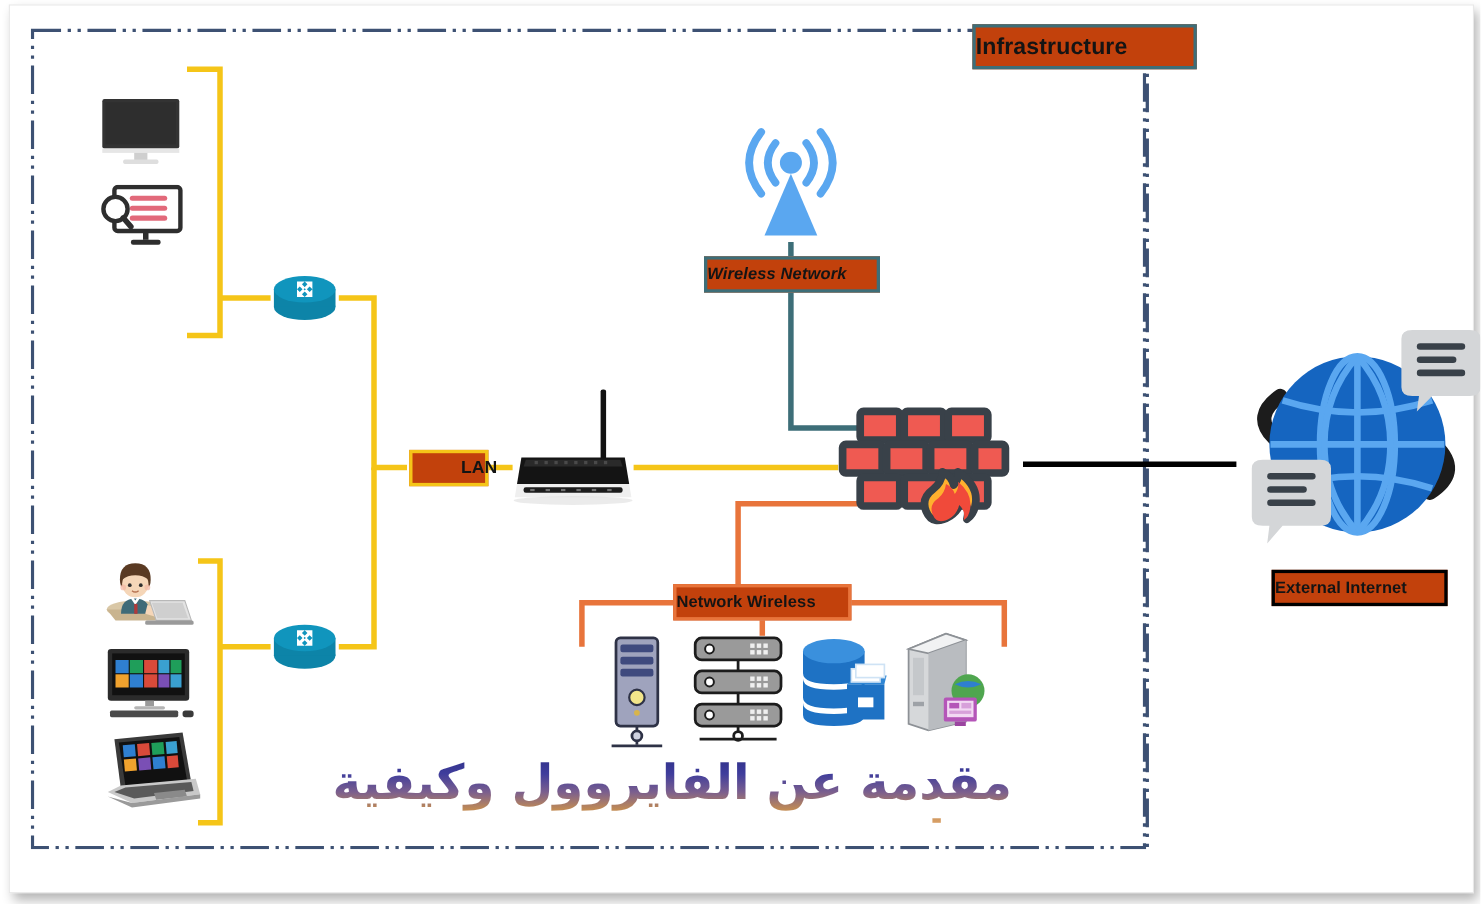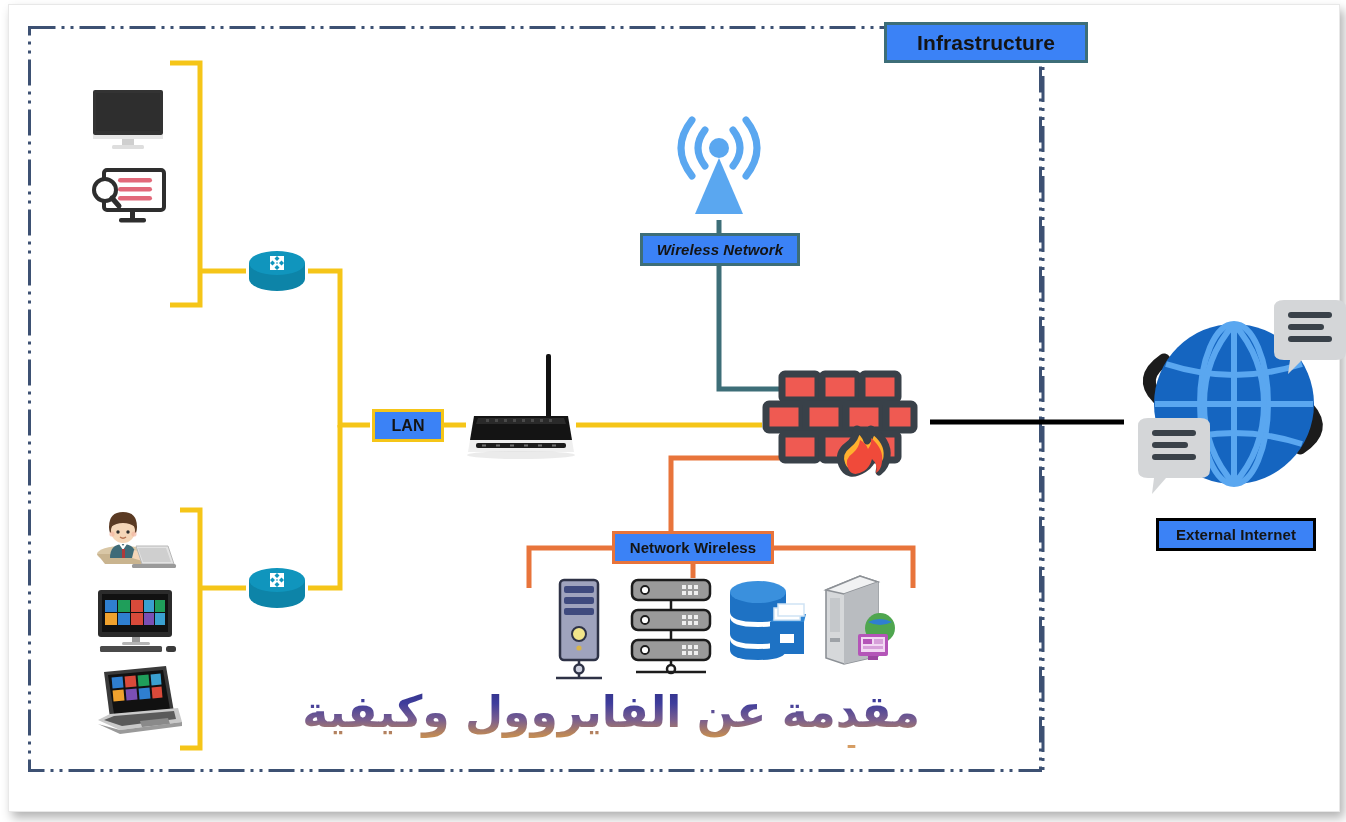--- a/index.html
+++ b/index.html
@@ -38,24 +38,23 @@
   .links {
     position: absolute;
     left: 0; top: 0;
     width: 1346px; height: 822px;
     pointer-events: none;
   }
 
   
   .lbl {
     position: absolute;
-    background: #3b82f6;
+    background: #c2410c;
     display: flex;
     align-items: center;
-    justify-content: center;
     font-weight: bold;
     color: #141414;
     letter-spacing: 0.1px;
     white-space: nowrap;
     box-sizing: border-box;
   }
   .lbl-infra {
     left: 884px; top: 22px; width: 204px; height: 41px;
     border: 3px solid #3d6e78;
     font-size: 21px;
@@ -63,20 +62,21 @@
   .lbl-wireless {
     left: 640px; top: 233px; width: 160px; height: 33px;
     border: 3px solid #3d6e78;
     font-size: 15px;
     font-style: italic;
   }
   .lbl-lan {
     left: 372px; top: 409px; width: 72px; height: 33px;
     border: 3px solid #f5c518;
     font-size: 16px;
+    padding-left: 44px;
   }
   .lbl-servers {
     left: 612px; top: 531px; width: 162px; height: 33px;
     border: 3px solid #e8743b;
     font-size: 15px;
   }
   .lbl-internet {
     left: 1156px; top: 518px; width: 160px; height: 33px;
     border: 3px solid #000000;
     font-size: 15px;

